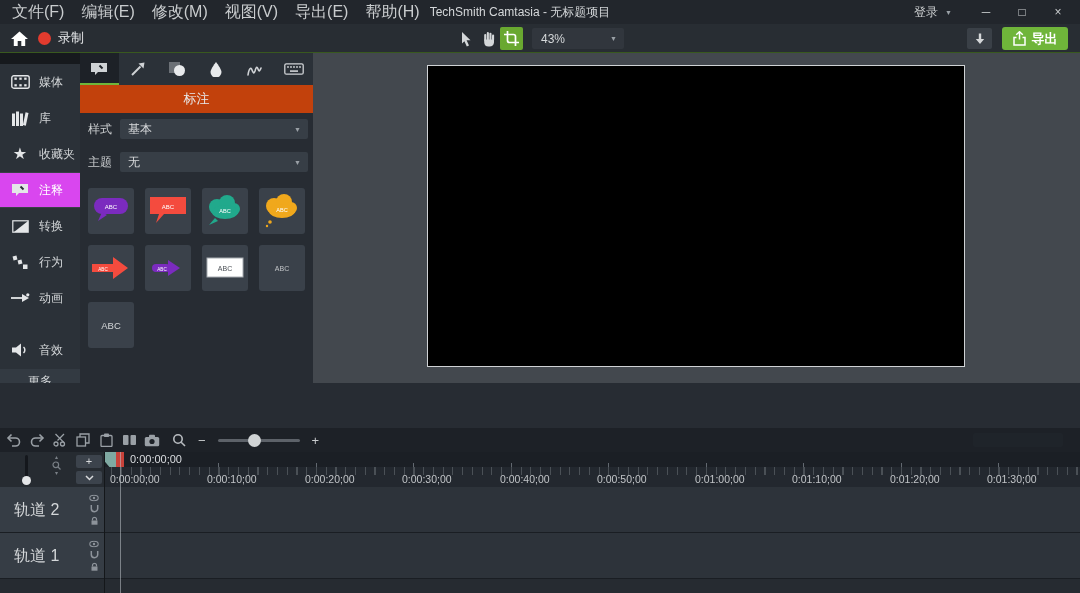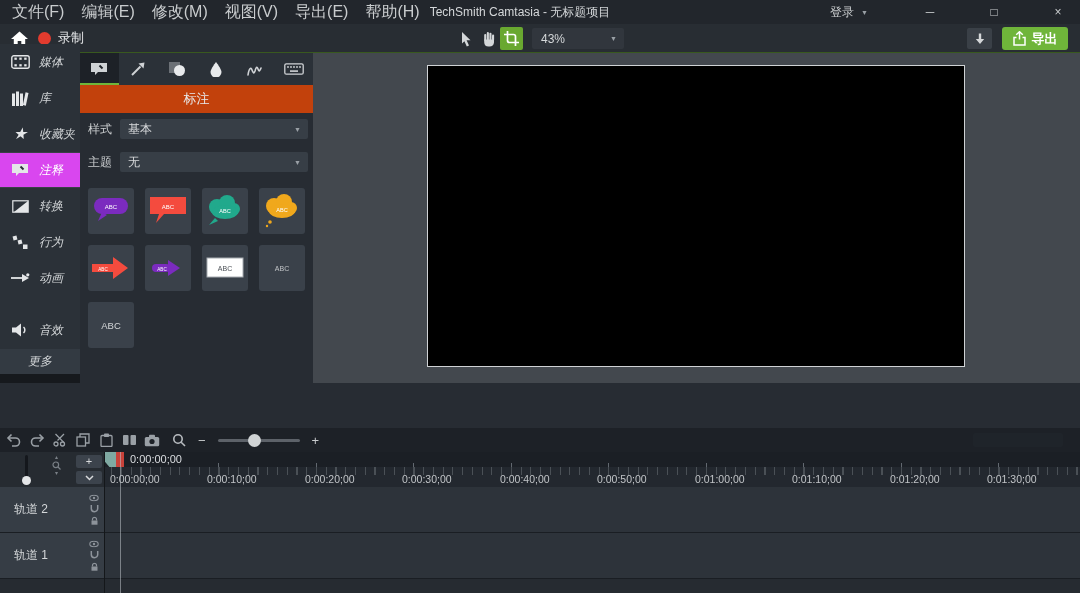--- a/index.html
+++ b/index.html
@@ -5,40 +5,40 @@
   * { margin:0; padding:0; box-sizing:border-box; }
   html,body { width:1080px; height:593px; overflow:hidden; background:#16191d;
     font-family:"Liberation Sans", sans-serif; }
   #app { position:relative; width:1080px; height:593px; background:#16191d; }
 
   
   .titlebar { position:absolute; top:0; left:0; width:1080px; height:24px; background:#22262c; }
   .menus { position:absolute; left:12px; top:0; height:24px; display:flex; gap:17px; align-items:center; }
   .menu { font-size:16px; color:#c9ccce; cursor:default; }
   .win-title { position:absolute; left:520px; top:0; transform:translateX(-50%); line-height:24px; font-size:12px; color:#d4d7d9; white-space:nowrap; }
-  .tb-right { position:absolute; right:4px; top:0; height:24px; display:flex; align-items:center;gap:28px; }
+  .tb-right { position:absolute; right:4px; top:0; height:24px; display:flex; align-items:center; }
   .login { display:flex; align-items:center; gap:7px; font-size:12px; color:#c9ccce; margin-right:16px; }
   .caret-sm { font-size:7px; color:#9aa0a6; }
   .winbtn { width:36px; text-align:center; line-height:24px; color:#c9ccce; font-size:12px; }
 
   
   .toolbar { position:absolute; top:24px; left:0; width:1080px; height:29px; background:#282d33; border-bottom:1px solid #39591f; }
   .home-btn { position:absolute; left:9px; top:6px; width:20px; height:17px; display:flex; align-items:center; justify-content:center; }
   .rec-dot { position:absolute; left:38px; top:8px; width:13px; height:13px; border-radius:50%; }
   .rec-label { position:absolute; left:58px; top:0; line-height:28px; font-size:13px; color:#e8eaec; }
   .toolbtn { position:absolute; top:3px; width:23px; height:23px; display:flex; align-items:center; justify-content:center; border-radius:2px; }
   .toolbtn.green { background:#69a830; }
   .zoom-select { position:absolute; left:532px; top:4px; width:92px; height:21px; background:#31363d; border-radius:2px; display:flex; align-items:center; padding-left:9px; font-size:12px; color:#d4d7d9; }
   .zoom-select .caret-sm { position:absolute; right:7px; }
   .dl-btn { position:absolute; left:967px; top:4px; width:25px; height:21px; background:#3a4047; border-radius:2px; display:flex; align-items:center; justify-content:center; }
   .export-btn { position:absolute; left:1002px; top:3px; width:66px; height:23px; background:#6fb53a; border-radius:3px; display:flex; align-items:center; justify-content:center; gap:6px; }
   .export-btn span { font-size:13px; color:#fff; font-weight:bold; }
 
   
-  .sidebar { position:absolute; top:44px; left:0; width:80px; height:330px; background:#2b3138;font-style:italic; }
+  .sidebar { position:absolute; top:64px; left:0; width:80px; height:330px; background:#2b3138; }
   .side-item { height:36px; display:flex; align-items:center; padding-left:10px; gap:9px; font-size:12px; color:#d4d7d9; }
   .side-item .ic { width:20px; display:flex; justify-content:center; align-items:center; }
   .side-item.sel { background:#d946ef; border-top:1px solid #3a4047; border-bottom:1px solid #3a4047; color:#fff; }
   .side-spacer { height:16px; }
   .more { position:absolute; bottom:0; left:0; width:80px; height:25px; background:#333a42; color:#d4d7d9; font-size:12px; display:flex; align-items:center; justify-content:center; }
   .star-glyph { font-size:16px; color:#e4e6e8; line-height:16px; }
 
   
   .panel { position:absolute; top:53px; left:80px; width:233px; height:330px; background:#272c33; }
   .tabs { display:flex; height:32px; background:#2b3138; }
@@ -80,21 +80,21 @@
   .ruler-top { position:absolute; top:0; left:0; right:0; height:15px; background:#1b1f25; }
   .ticks-lg { position:absolute; top:11px; left:0; right:0; height:12px; background-image:repeating-linear-gradient(90deg,#626870 0 1px,transparent 1px 97.5px); background-position:16px 0; }
   .ticks-sm { position:absolute; top:15px; left:0; right:0; height:8px; background-image:repeating-linear-gradient(90deg,#4a5056 0 1px,transparent 1px 9.75px); background-position:16px 0; }
   .rlabel { position:absolute; top:21px; font-size:10.5px; color:#c2c5c8; white-space:nowrap; }
   .ph-teal { position:absolute; left:0; top:0; width:11px; height:15px; background:#7fa9a2; clip-path:polygon(0 0,100% 0,100% 100%,40% 100%,0 65%); }
   .ph-red { position:absolute; left:11px; top:0; width:8px; height:15px; background:#c8423a; }
   .ph-chip { position:absolute; left:25px; top:0; line-height:15px; font-size:11px; color:#dadde0; }
   .ph-line { position:absolute; left:120px; top:452px; width:1px; height:141px; background:rgba(190,195,200,.55); z-index:5; }
   .tracks-area { position:absolute; top:487px; left:0; width:1080px; height:106px; background:#1a1e23; }
   .thead-row { position:absolute; left:0; width:104px; height:45px; background:#363d45; }
-  .thead-row .tname { position:absolute; left:14px; top:0; line-height:45px; font-size:12px; color:#d4d7d9; }
+  .thead-row .tname { position:absolute; left:14px; top:0; line-height:45px; font-size:16px; color:#d4d7d9; }
   .ticonstack { position:absolute; right:5px; top:50%; transform:translateY(-50%); display:flex; flex-direction:column; align-items:center; gap:3px; }
   .lane { position:absolute; left:105px; width:975px; height:45px; background:#2d333a; }
   .tl-bottom { position:absolute; top:92px; left:0; width:1080px; height:14px; background:#262b31; }
   .col-div { position:absolute; left:104px; top:452px; width:1px; height:141px; background:#14171a; }
 </style>
 </head>
 <body>
 
 <div id="app">
 

